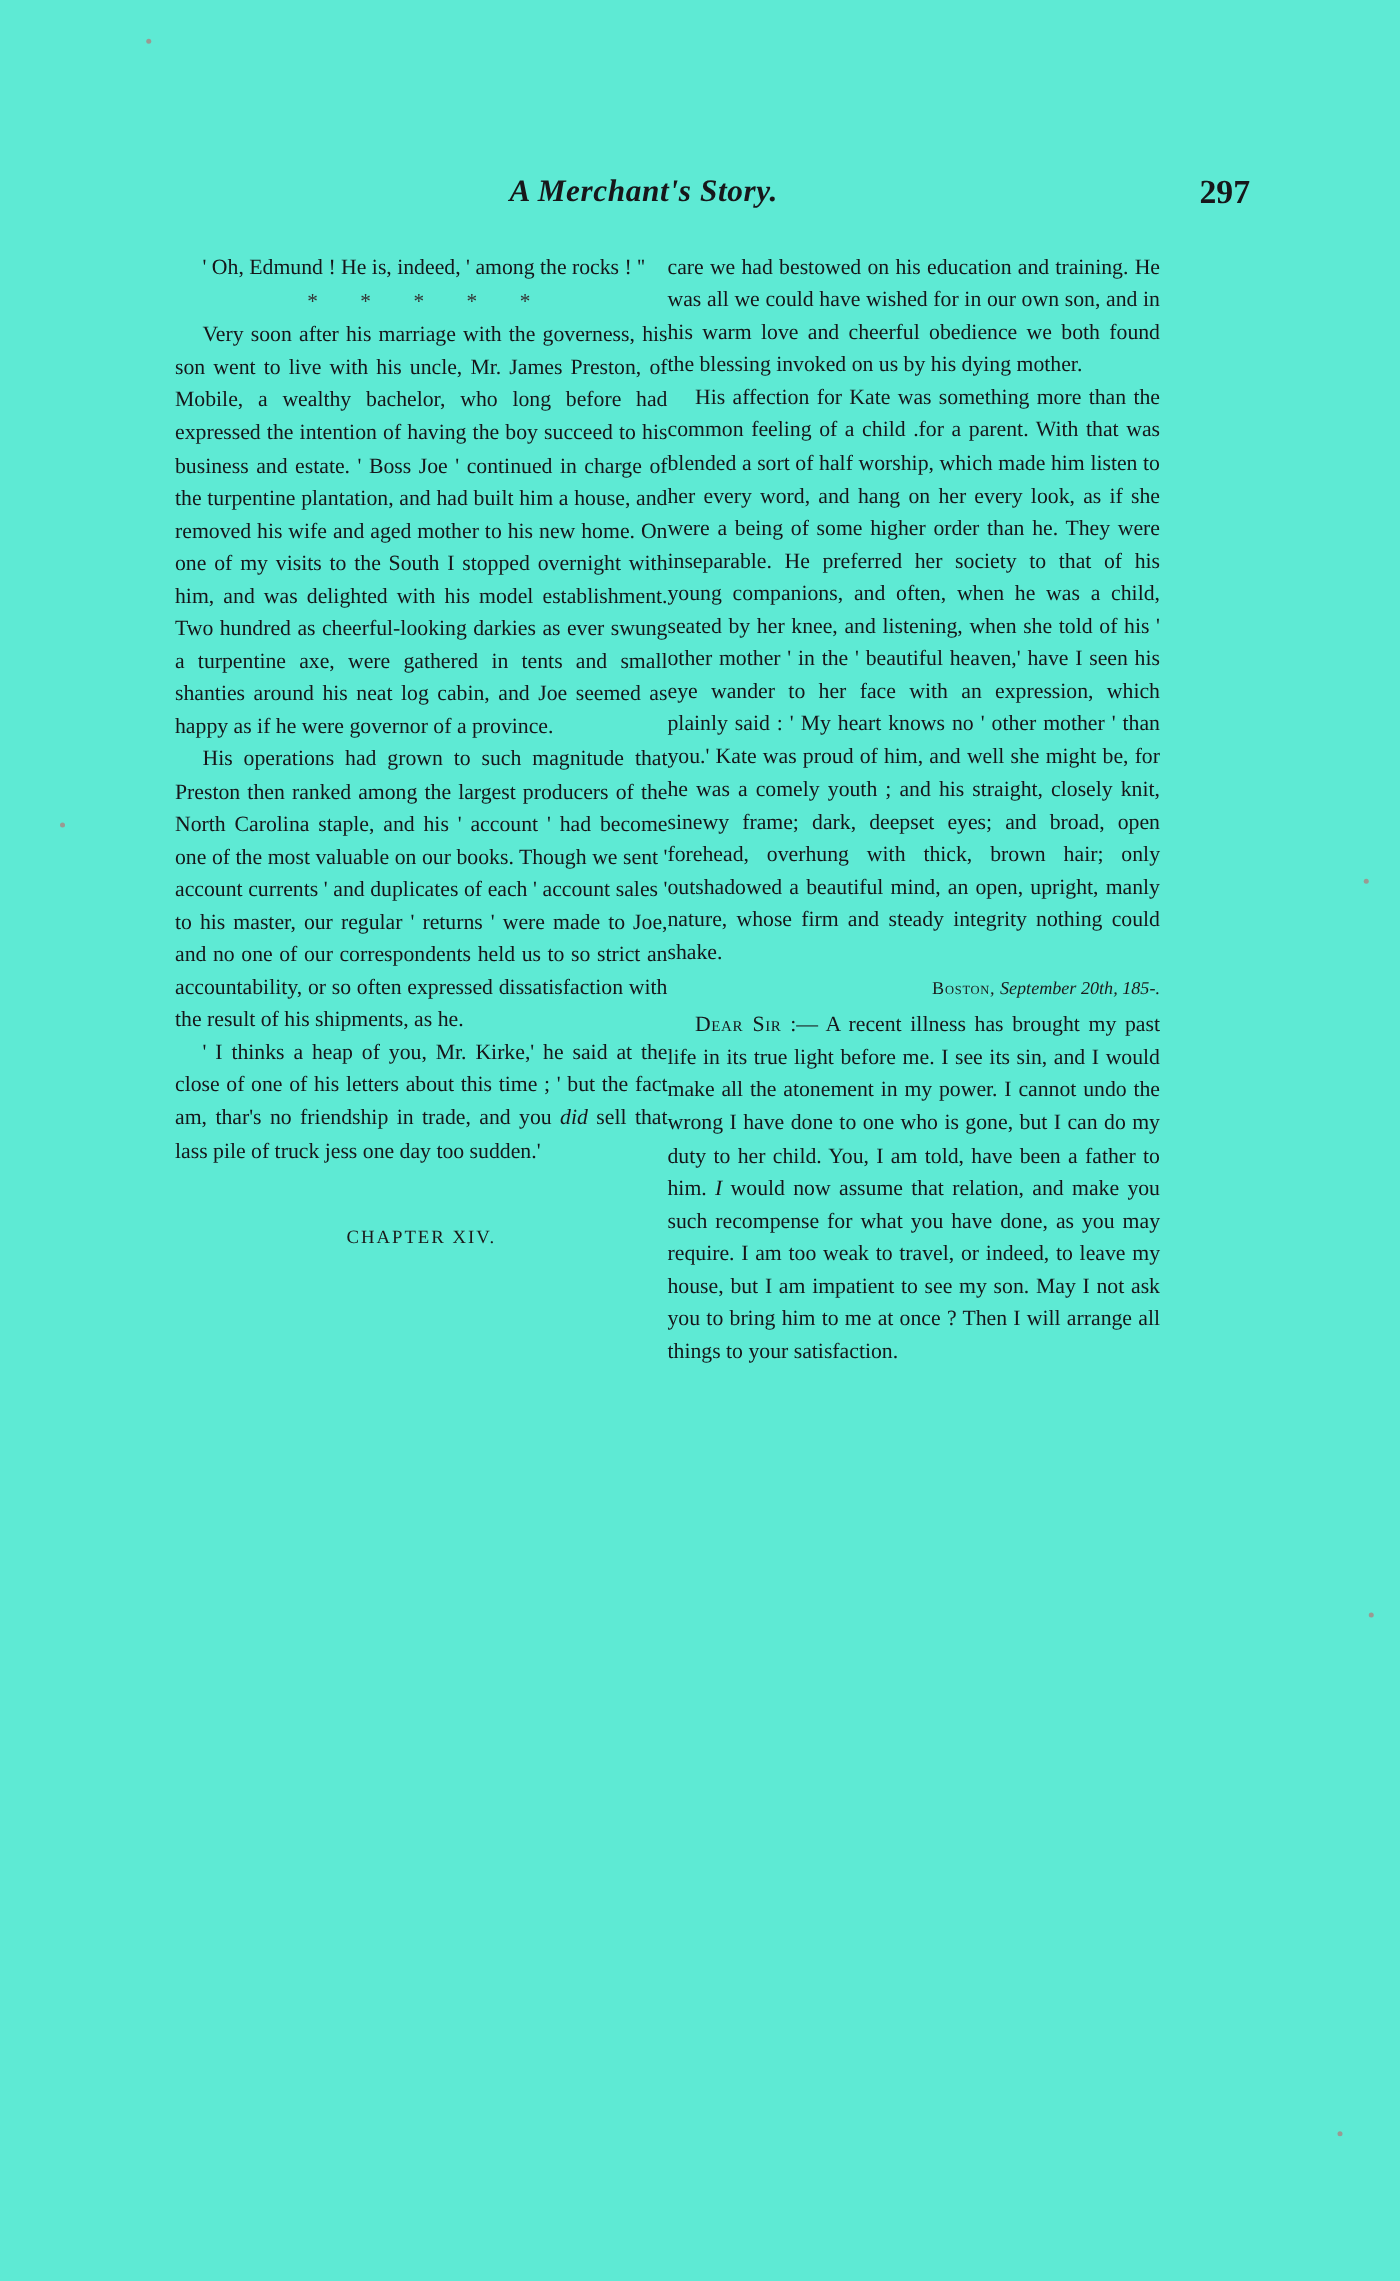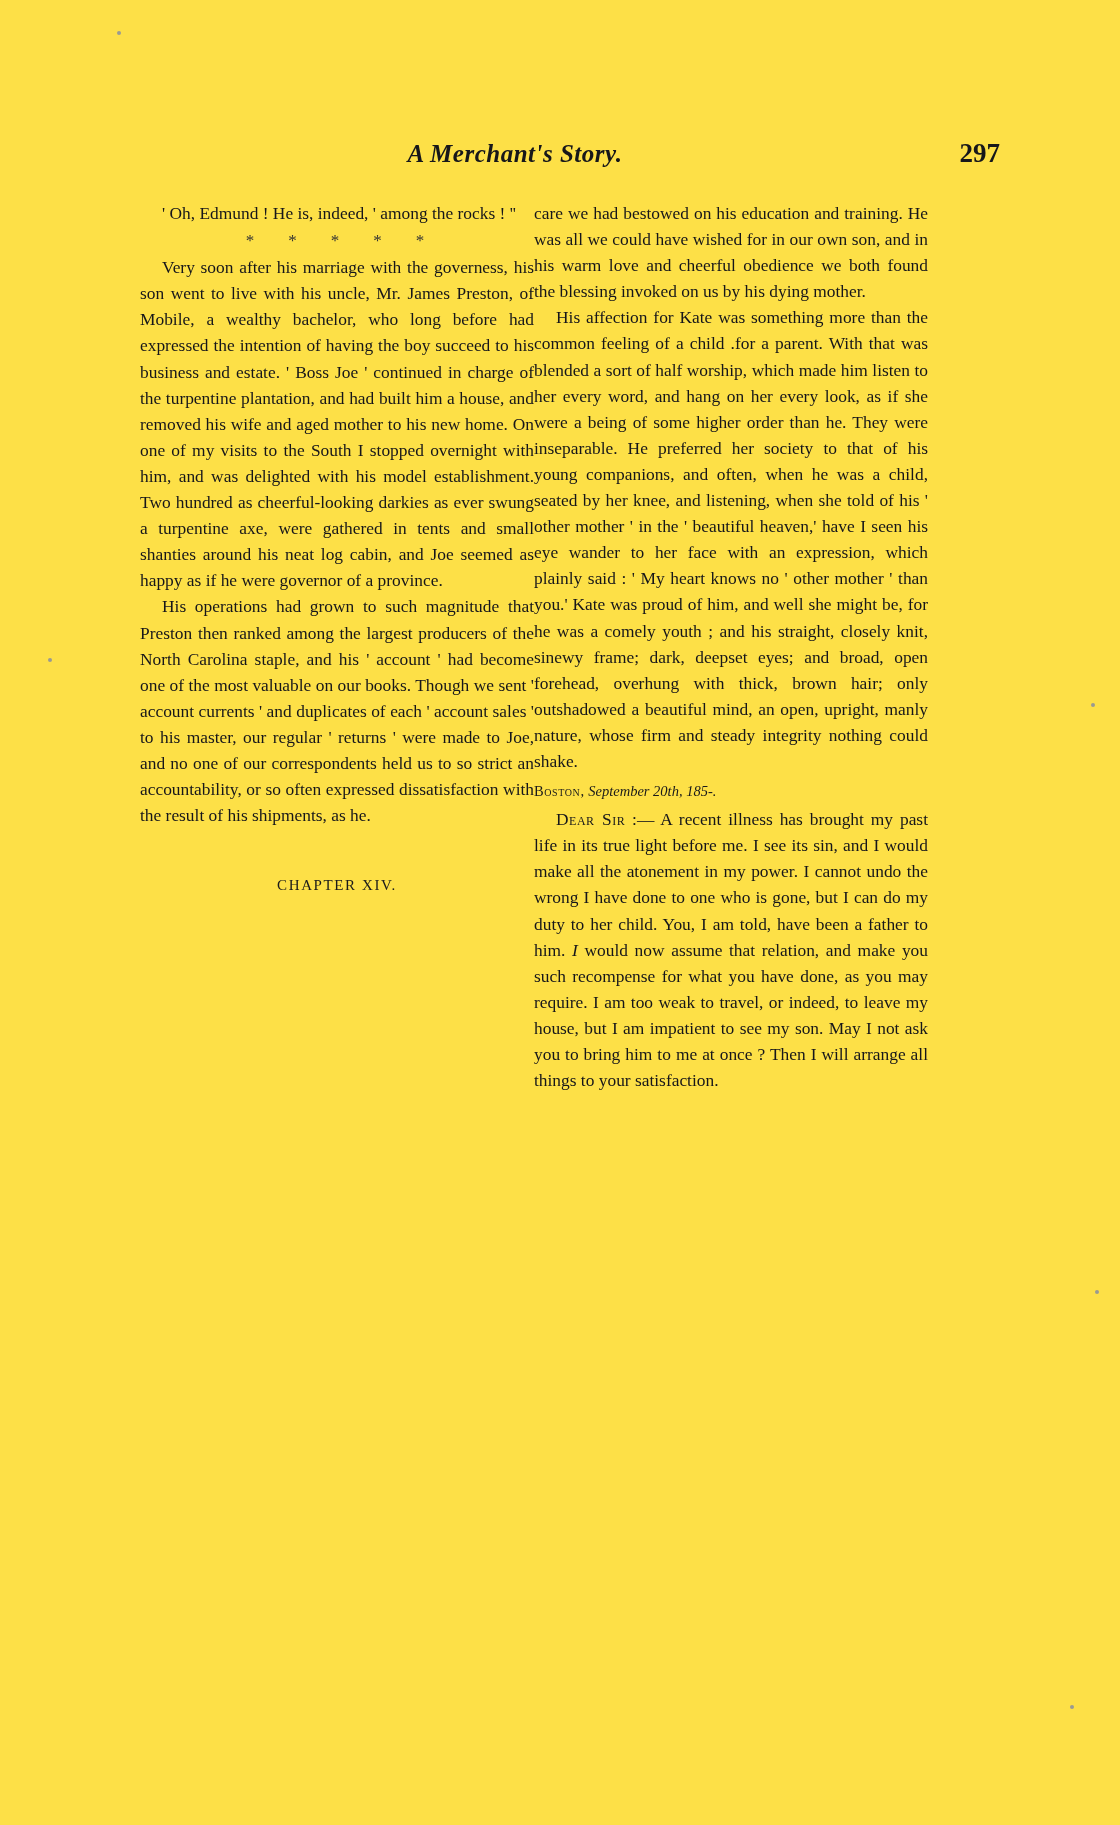--- a/index.html
+++ b/index.html
@@ -13,21 +13,21 @@
     font-family: "Liberation Serif", serif;
     color: #1a1a1a;
     position: relative;
     overflow: hidden;
   }
   .page {
     position: absolute;
     left: 0; top: 0;
     width: 1120px;
     height: 1825px;
-    background: #fde047;
+    background: #5eead4;
   }
   
   .speck {
     position: absolute;
     background: #9a9a92;
     border-radius: 50%;
   }
   .header {
     position: absolute;
     left: 120px;
@@ -91,21 +91,21 @@
   .chapter-head {
     margin: 44px 0 10px 0;
     text-align: center;
     font-size: 15px;
     letter-spacing: 1.6px;
     font-variant: small-caps;
     color: #1a1a1a;
   }
   .letter-date {
     margin: 4px 0 2px 0;
-    text-align: left;
+    text-align: right;
     font-size: 14.5px;
     font-style: italic;
     color: #1a1a1a;
   }
   .letter-date .city {
     font-style: normal;
     font-variant: small-caps;
     letter-spacing: 0.6px;
   }
   .salutation {
@@ -132,20 +132,21 @@
     <div class="folio">297</div>
   </div>
 
   <div class="columns">
 
     <div class="col">
       <p class="indent">' Oh, Edmund ! He is, indeed, ' among the rocks ! ''</p>
       <p class="asterisks">*****</p>
       <p class="indent">Very soon after his marriage with the governess, his son went to live with his uncle, Mr. James Preston, of Mobile, a wealthy bachelor, who long before had expressed the intention of having the boy succeed to his business and estate. ' Boss Joe ' continued in charge of the turpentine plantation, and had built him a house, and removed his wife and aged mother to his new home. On one of my visits to the South I stopped overnight with him, and was delighted with his model establishment. Two hundred as cheerful-looking darkies as ever swung a turpentine axe, were gathered in tents and small shanties around his neat log cabin, and Joe seemed as happy as if he were governor of a province.</p>
       <p class="indent">His operations had grown to such magnitude that Preston then ranked among the largest producers of the North Carolina staple, and his ' account ' had become one of the most valuable on our books. Though we sent ' account currents ' and duplicates of each ' account sales ' to his master, our regular ' returns ' were made to Joe, and no one of our correspondents held us to so strict an accountability, or so often expressed dissatisfaction with the result of his shipments, as he.</p>
+      <p class="indent"><span>' I thinks a heap of you, Mr. Kirke,' he said at the close of one of his letters about this time ; ' but the fact am, thar's no friendship in trade, and you </span><em>did</em><span> sell that lass pile of truck jess one day too sudden.'</span></p>
       <p class="chapter-head">CHAPTER XIV.</p>
     </div>
 
     <div class="col">
       <p class="noindent">care we had bestowed on his education and training. He was all we could have wished for in our own son, and in his warm love and cheerful obedience we both found the blessing invoked on us by his dying mother.</p>
       <p class="indent">His affection for Kate was something more than the common feeling of a child .for a parent. With that was blended a sort of half worship, which made him listen to her every word, and hang on her every look, as if she were a being of some higher order than he. They were inseparable. He preferred her society to that of his young companions, and often, when he was a child, seated by her knee, and listening, when she told of his ' other mother ' in the ' beautiful heaven,' have I seen his eye wander to her face with an expression, which plainly said : ' My heart knows no ' other mother ' than you.' Kate was proud of him, and well she might be, for he was a comely youth ; and his straight, closely knit, sinewy frame; dark, deepset eyes; and broad, open forehead, overhung with thick, brown hair; only outshadowed a beautiful mind, an open, upright, manly nature, whose firm and steady integrity nothing could shake.</p>
       <p class="letter-date"><span class="city">Boston,</span> <em>September 20th, 185-.</em></p>
       <p class="indent"><span class="salutation">Dear Sir</span><span> :— A recent illness has brought my past life in its true light before me. I see its sin, and I would make all the atonement in my power. I cannot undo the wrong I have done to one who is gone, but I can do my duty to her child. You, I am told, have been a father to him. </span><em>I</em><span> would now assume that relation, and make you such recompense for what you have done, as you may require. I am too weak to travel, or indeed, to leave my house, but I am impatient to see my son. May I not ask you to bring him to me at once ? Then I will arrange all things to your satisfaction.</span></p>
     </div>
 

